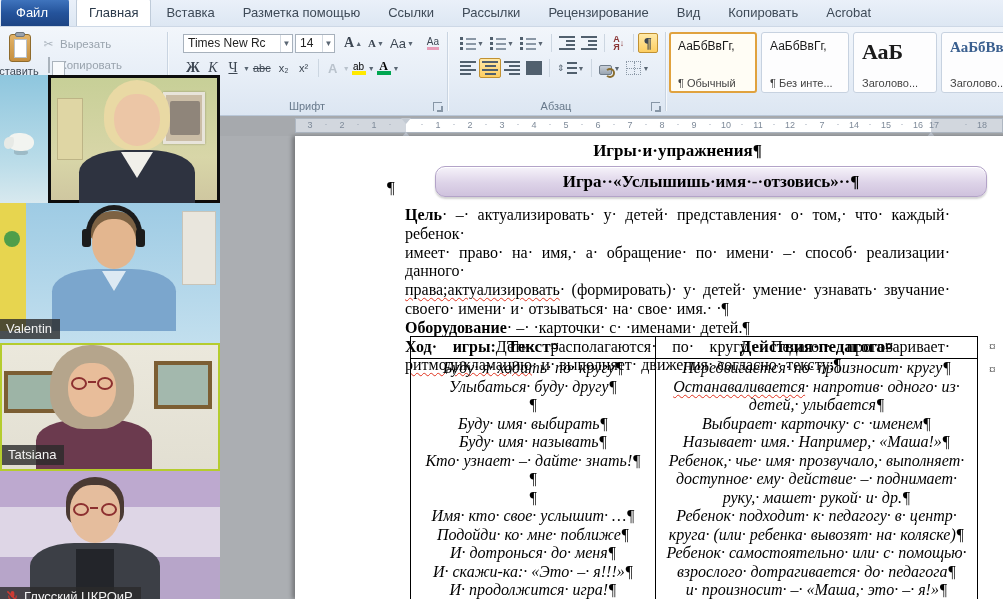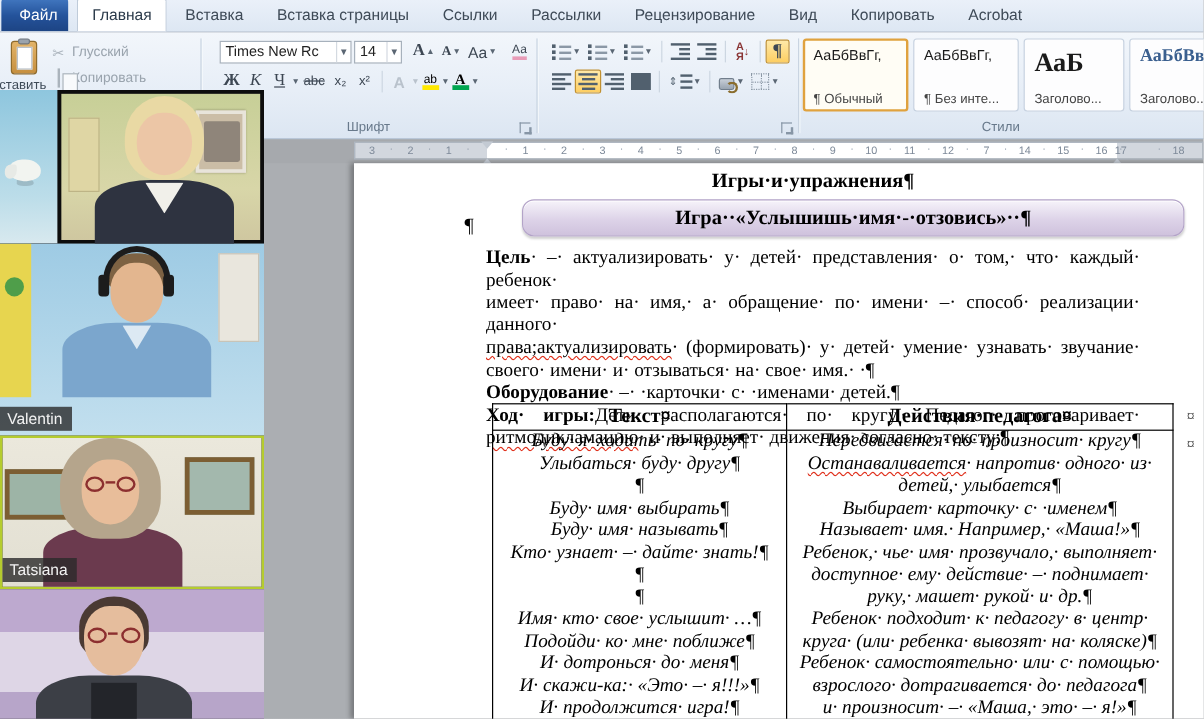--- a/index.html
+++ b/index.html
@@ -6,21 +6,21 @@
   html,body { width:1003px; height:599px; overflow:hidden; }
   body { font-family:"Liberation Sans", sans-serif; background:#a6a9ad; position:relative; }
 
   
   #tab-strip { position:absolute; left:0; top:0; width:1003px; height:27px;
     background:linear-gradient(#eaf0f9,#dde7f3); border-bottom:1px solid #cdd8e6;
     display:flex; align-items:flex-end; }
   .tab { font-size:13px; color:#3e4a57; padding:5px 12px 6px 12px; margin:0 1px; cursor:default;
     border:1px solid transparent; border-bottom:none; white-space:nowrap; }
   .tab.file { background:linear-gradient(#3f74bd,#24539b 50%,#1d4484); color:#fff;
-    border-radius:3px 3px 0 0; padding:5px 8px 6px 14px; margin-right:6px; }
+    border-radius:3px 3px 0 0; padding:5px 20px 6px 14px; margin-right:6px; }
   .tab.active { background:#fff; border-color:#bfcbd9; border-radius:2px 2px 0 0; color:#2b3a4a; }
 
   
   #ribbon { position:absolute; left:0; top:27px; width:1003px; height:89px;
     background:linear-gradient(#f2f6fb,#e7eef7 55%,#dce6f2); border-bottom:1px solid #b9c7d8; }
   .vsep { position:absolute; top:5px; bottom:4px; width:1px; background:#c9d4e1;
     box-shadow:1px 0 0 #f6f9fc; }
   .s1{left:167px;} .s2{left:447px;} .s3{left:665px;}
   .rgroup { position:absolute; top:0; height:88px; }
   .g-clip{left:0; width:167px;} .g-font{left:167px; width:280px;}
@@ -159,21 +159,21 @@
   #doc-table th, #doc-table td { border:1px solid #000; vertical-align:top; padding:0; }
   #doc-table th { font-size:17px; height:22px; font-weight:bold; text-align:center; }
   .col-l { width:245px; } .col-r { width:322px; }
   .cell-lines { font-style:italic; font-size:16px; line-height:18.5px; text-align:center; }
   .cellmark { position:absolute; left:694px; font-size:13px; color:#333; }
   .m1 { top:203px; } .m2 { top:226px; }
 
   
   #video-panel { position:absolute; left:0; top:75px; width:220px; height:524px; z-index:60; background:#222; }
   .vtile { position:relative; width:220px; overflow:hidden; }
-  .t1 { height:128px; } .t2 { height:160px; } .t3 { height:128px; } .t4 { height:140px; }
+  .t1 { height:128px; } .t2 { height:140px; } .t3 { height:128px; } .t4 { height:140px; }
   .vname { position:absolute; left:0; bottom:4px; background:rgba(42,42,42,0.8); color:#f2f2f2;
     font-size:13px; padding:2px 8px 3px 6px; z-index:5; display:flex; align-items:center; max-width:210px;
     white-space:nowrap; overflow:hidden; }
   .mic-muted { width:13px; height:13px; margin-right:5px; flex:none; }
   
   .sliver { position:absolute; left:0; top:0; width:48px; height:128px;
     background:linear-gradient(#8ec6de,#bcdde9 70%,#d8e9ef); }
   .eleph { position:absolute; left:8px; top:58px; width:26px; height:18px; background:#f2f4f0;
     border-radius:40% 50% 45% 45%; box-shadow:0 10px 0 -6px rgba(120,140,150,0.4); }
   .eleph:after { content:""; position:absolute; left:-4px; top:4px; width:10px; height:12px;
@@ -234,42 +234,42 @@
 </style>
 </head>
 <body>
 
 <div id="app">
 
   <div id="tab-strip">
       <div class="tab file">Файл</div>
       <div class="tab active">Главная</div>
       <div class="tab">Вставка</div>
-      <div class="tab">Вставка страницы</div>
+      <div class="tab">Разметка помощью</div>
       <div class="tab">Ссылки</div>
       <div class="tab">Рассылки</div>
       <div class="tab">Рецензирование</div>
       <div class="tab">Вид</div>
       <div class="tab">Копировать</div>
       <div class="tab">Acrobat</div>
     </div>
 
   <div id="ribbon">
     <div class="rgroup g-clip">
       <div class="paste-btn">
         <div class="clipboard-icon">
           <div class="clip-top"></div>
             <div class="sheet"></div>
         </div>
         <div class="paste-label">Вставить</div>
       </div>
       <div class="clip-items">
         <div class="clip-item">
           <span class="ci">✂</span>
-          <span>Глусский</span>
+          <span>Вырезать</span>
         </div>
         <div class="clip-item">
           <span class="ci"><span class="copy-ic"></span></span>
           <span>Копировать</span>
         </div>
       </div>
     </div>
     <div class="vsep s1"></div>
 
     <div class="rgroup g-font">
@@ -376,20 +376,21 @@
         <div class="psep"></div>
         <div class="rbtn">
             <span class="bucket-ic"></span>
             <span class="mini">▼</span>
           </div>
         <div class="rbtn">
             <span class="grid-ic"></span>
             <span class="mini">▼</span>
           </div>
       </div>
+      <div class="glabel">Абзац</div>
       <div class="launcher"></div>
     </div>
     <div class="vsep s3"></div>
 
     <div class="rgroup g-styles">
       <div id="styles-gallery">
           <div class="stylecard c1 sel">
             <div class="prev">АаБбВвГг,</div>
             <div class="sub">¶ Обычный</div>
           </div>
@@ -400,21 +401,20 @@
           <div class="stylecard c3">
             <div class="prev">АаБ</div>
             <div class="sub">Заголово...</div>
           </div>
           <div class="stylecard c4">
             <div class="prev">АаБбВв</div>
             <div class="sub">Заголово...</div>
           </div>
           <div class="stylecard c5"></div>
         </div>
-      <div class="glabel">Стили</div>
     </div>
   </div>
 
   <div id="ruler-row">
     <div id="ruler-strip">
       <div class="ind-marker fl-ind"></div>
       <div class="ind-marker bl-ind"></div>
       <div class="ind-marker r-ind"></div>
     <span class="rnum" style="left: 14px;">3</span>
         <span class="rdot" style="left: 30px;">·</span>

